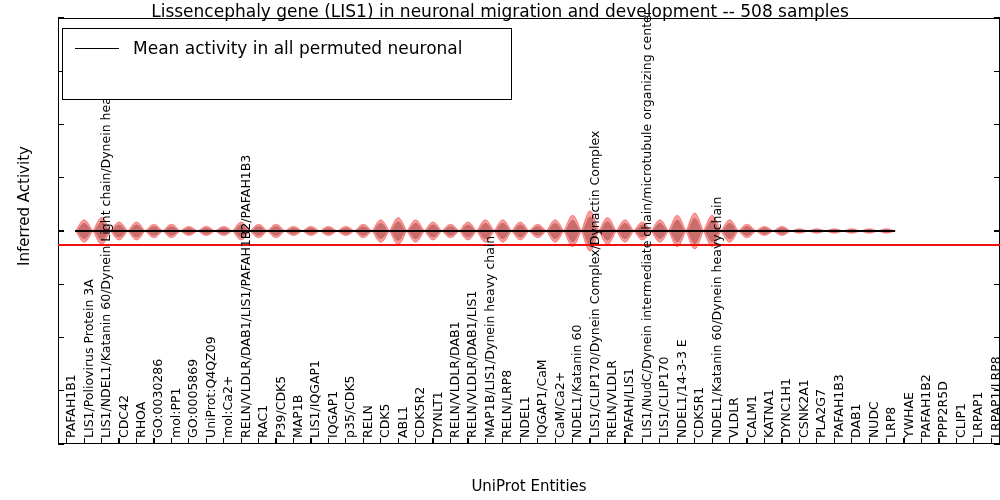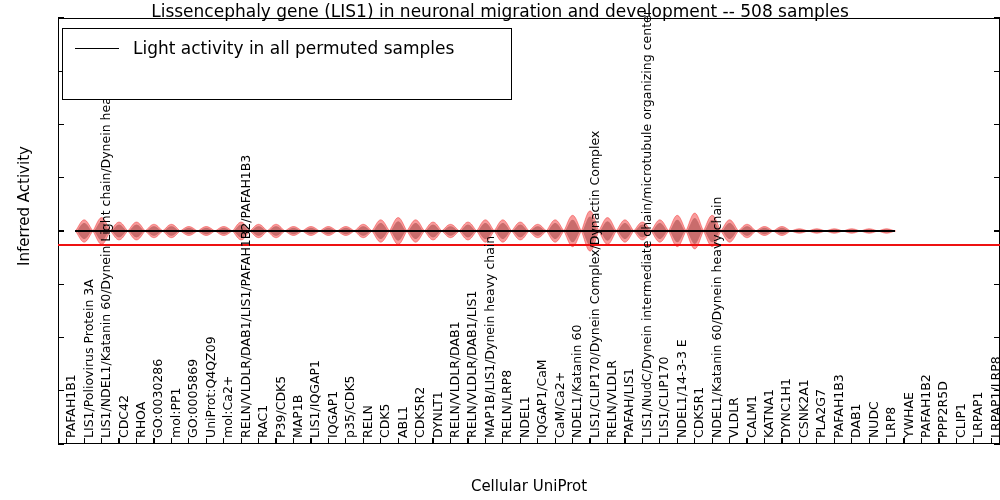--- a/index.html
+++ b/index.html
@@ -78,21 +78,21 @@
 </head>
 <body>
 
 <div id="root">
 
   <div class="chart-title">Lissencephaly gene (LIS1) in neuronal migration and development -- 508 samples</div>
 
   <div class="plot-area"></div>
 
   <div class="ylabel">Inferred Activity</div>
-  <div class="xlabel">Cellular UniProt</div>
+  <div class="xlabel">UniProt Entities</div>
 
   <div id="yticks">
       <div class="ytick-mark" style="top: 443.4px;"></div>
       <div class="ytick-mark right" style="top: 443.4px;"></div>
       <div class="ytick-mark" style="top: 390.15px;"></div>
       <div class="ytick-mark right" style="top: 390.15px;"></div>
       <div class="ytick-mark" style="top: 336.9px;"></div>
       <div class="ytick-mark right" style="top: 336.9px;"></div>
       <div class="ytick-mark" style="top: 283.65px;"></div>
       <div class="ytick-mark right" style="top: 283.65px;"></div>
@@ -363,17 +363,17 @@
       <div class="mean-black-seg" style="left: 808.111px; width: 17.4444px; top: 230.2px;"></div>
       <div class="mean-black-seg" style="left: 825.556px; width: 17.4444px; top: 230.2px;"></div>
       <div class="mean-black-seg" style="left: 843px; width: 17.4444px; top: 230.2px;"></div>
       <div class="mean-black-seg" style="left: 860.444px; width: 17.4444px; top: 230.2px;"></div>
       <div class="mean-black-seg" style="left: 877.889px; width: 17.4444px; top: 230.2px;"></div>
     </div>
 
   <div class="legend-box">
     <div class="legend-row r1">
       <span class="legend-swatch"></span>
-      <span class="legend-text">Light activity in all permuted samples</span>
+      <span class="legend-text">Mean activity in all permuted neuronal</span>
     </div>
   </div>
 
 </div>
 
 </body></html>

